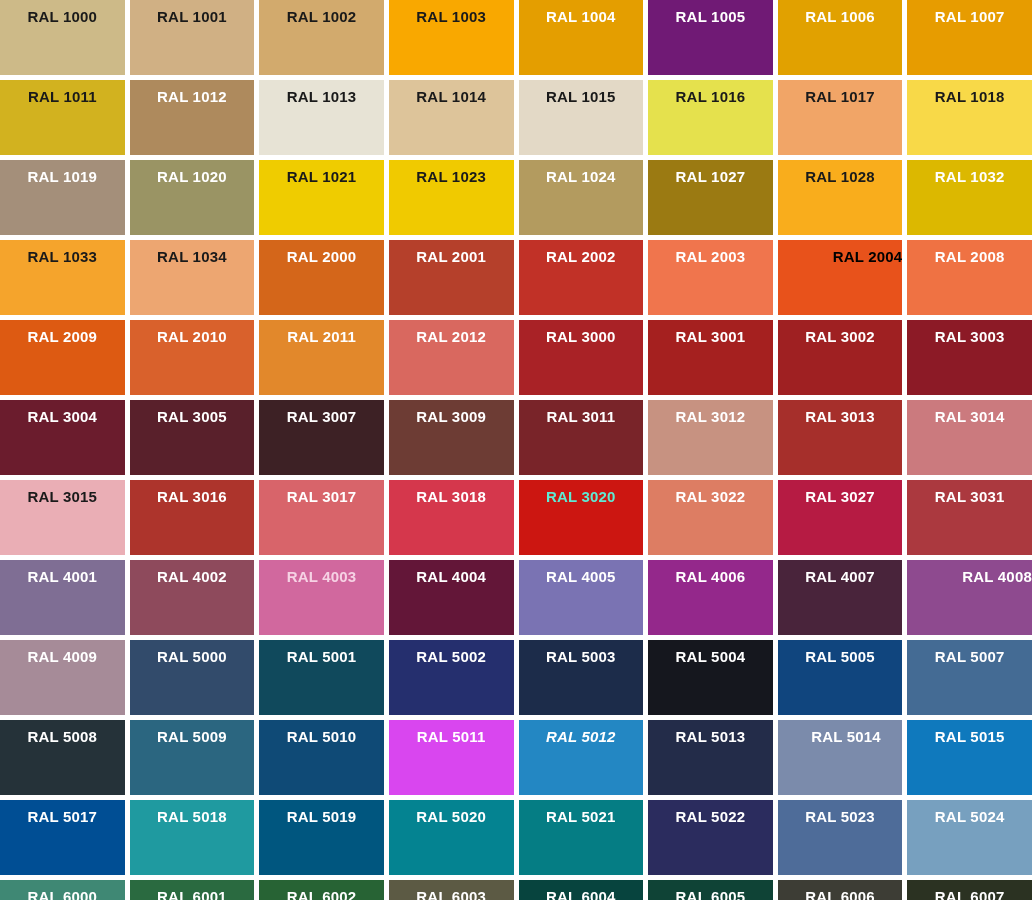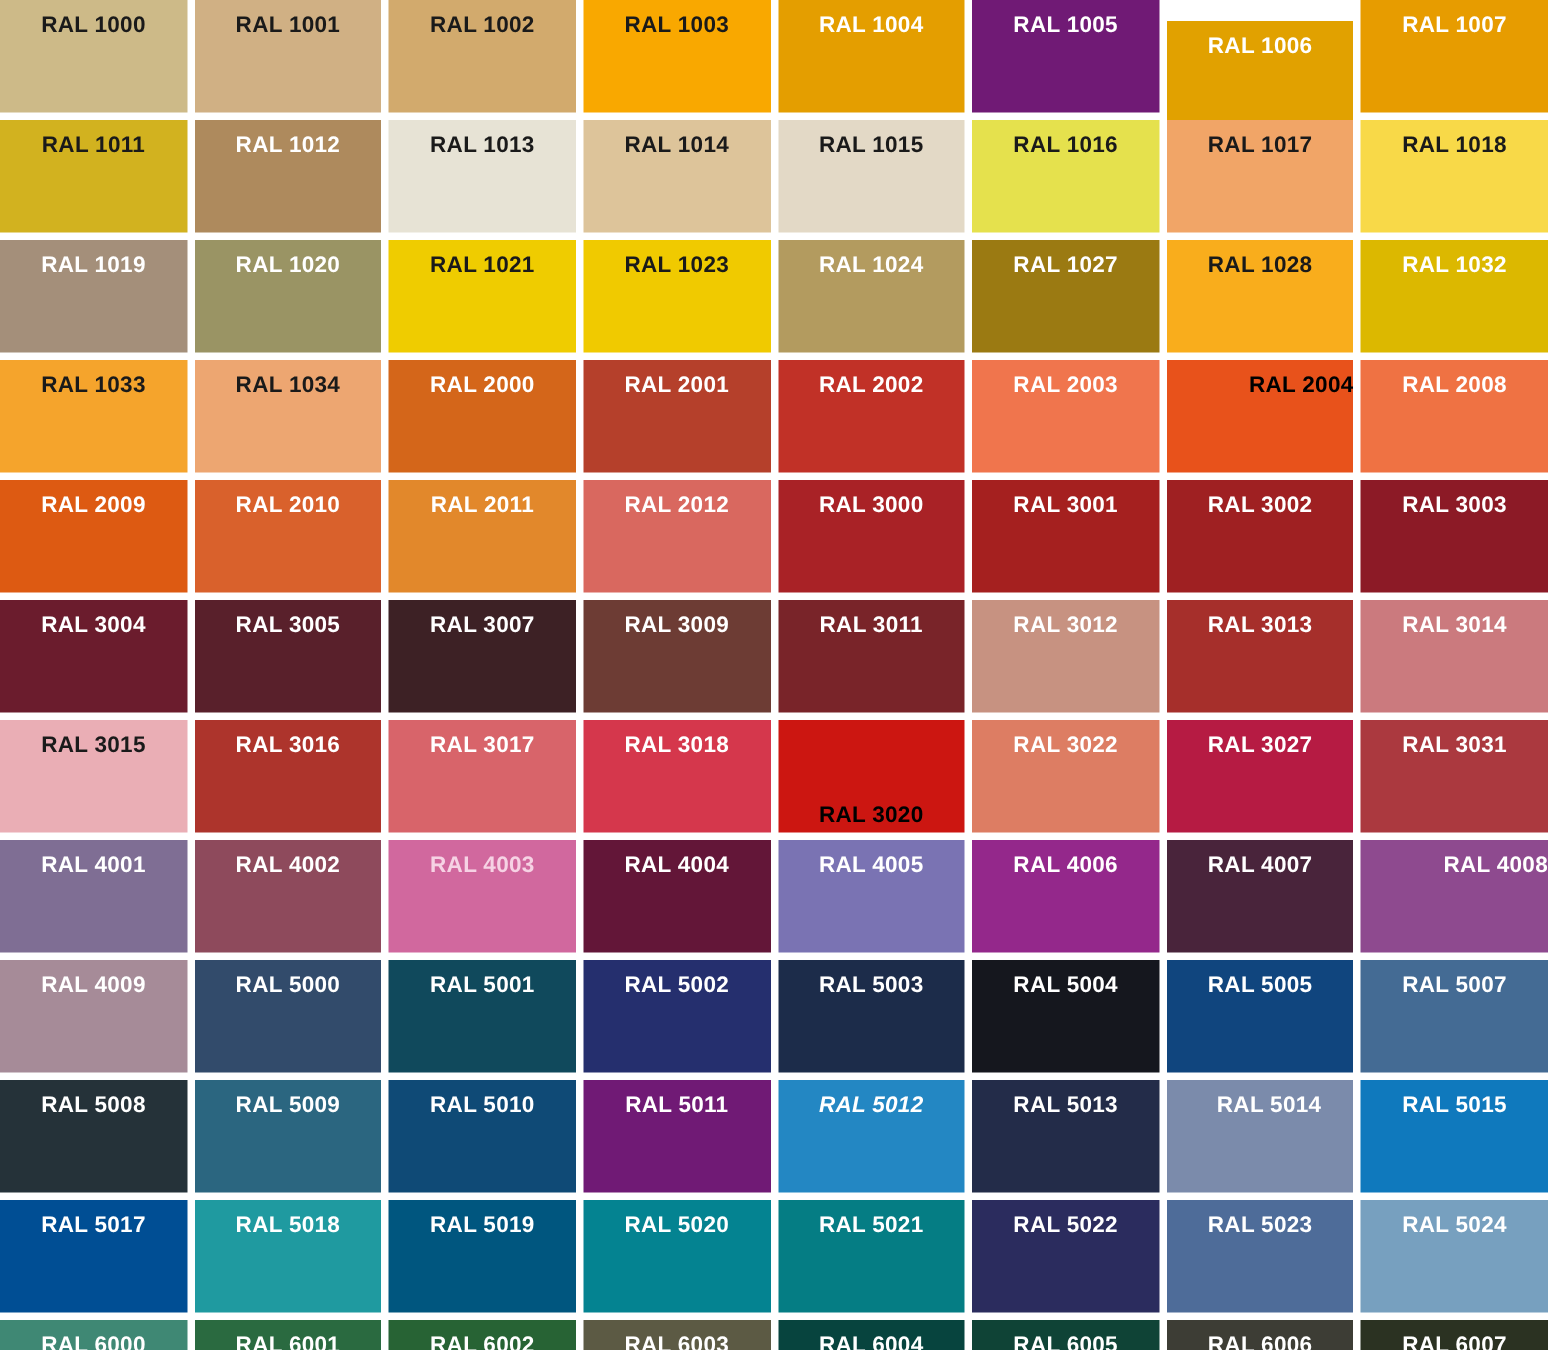--- a/index.html
+++ b/index.html
@@ -58,21 +58,21 @@
     </div>
     <div class="swatch" style="background-color: rgb(249, 168, 0);">
       <span class="swatch-label" style="color: rgb(26, 26, 26);">RAL 1003</span>
     </div>
     <div class="swatch" style="background-color: rgb(228, 158, 0);">
       <span class="swatch-label" style="color: rgb(255, 255, 255);">RAL 1004</span>
     </div>
     <div class="swatch" style="background-color: #701a75;">
       <span class="swatch-label" style="color: rgb(255, 255, 255);">RAL 1005</span>
     </div>
-    <div class="swatch" style="background-color: rgb(225, 161, 0); margin-top: 14px;">
+    <div class="swatch" style="background-color: rgb(225, 161, 0);">
       <span class="swatch-label" style="color: rgb(255, 255, 255);">RAL 1006</span>
     </div>
     <div class="swatch" style="background-color: rgb(231, 156, 0);">
       <span class="swatch-label" style="color: rgb(255, 255, 255);">RAL 1007</span>
     </div>
     <div class="swatch" style="background-color: rgb(210, 178, 31);">
       <span class="swatch-label" style="color: rgb(26, 26, 26);">RAL 1011</span>
     </div>
     <div class="swatch" style="background-color: rgb(174, 138, 93);">
       <span class="swatch-label" style="color: rgb(255, 255, 255);">RAL 1012</span>
@@ -197,21 +197,21 @@
     <div class="swatch" style="background-color: rgb(173, 52, 44);">
       <span class="swatch-label" style="color: rgb(255, 255, 255);">RAL 3016</span>
     </div>
     <div class="swatch" style="background-color: rgb(216, 100, 106);">
       <span class="swatch-label" style="color: rgb(255, 255, 255);">RAL 3017</span>
     </div>
     <div class="swatch" style="background-color: rgb(213, 55, 76);">
       <span class="swatch-label" style="color: rgb(255, 255, 255);">RAL 3018</span>
     </div>
     <div class="swatch" style="background-color: rgb(204, 22, 17);">
-      <span class="swatch-label" style="color: #000000; margin-top: 47px;">RAL 3020</span>
+      <span class="swatch-label" style="color: #5eead4;">RAL 3020</span>
     </div>
     <div class="swatch" style="background-color: rgb(221, 125, 99);">
       <span class="swatch-label" style="color: rgb(255, 255, 255);">RAL 3022</span>
     </div>
     <div class="swatch" style="background-color: rgb(182, 27, 67);">
       <span class="swatch-label" style="color: rgb(255, 255, 255);">RAL 3027</span>
     </div>
     <div class="swatch" style="background-color: rgb(171, 57, 63);">
       <span class="swatch-label" style="color: rgb(255, 255, 255);">RAL 3031</span>
     </div>
@@ -265,21 +265,21 @@
     </div>
     <div class="swatch" style="background-color: rgb(37, 50, 57);">
       <span class="swatch-label" style="color: rgb(255, 255, 255);">RAL 5008</span>
     </div>
     <div class="swatch" style="background-color: rgb(43, 102, 128);">
       <span class="swatch-label" style="color: rgb(255, 255, 255);">RAL 5009</span>
     </div>
     <div class="swatch" style="background-color: rgb(15, 74, 118);">
       <span class="swatch-label" style="color: rgb(255, 255, 255);">RAL 5010</span>
     </div>
-    <div class="swatch" style="background-color: #701a75;">
+    <div class="swatch" style="background-color: #d946ef;">
       <span class="swatch-label" style="color: rgb(255, 255, 255);">RAL 5011</span>
     </div>
     <div class="swatch" style="background-color: rgb(35, 135, 195); font-style: italic;">
       <span class="swatch-label" style="color: rgb(255, 255, 255);">RAL 5012</span>
     </div>
     <div class="swatch" style="background-color: rgb(35, 44, 73);">
       <span class="swatch-label" style="color: rgb(255, 255, 255);">RAL 5013</span>
     </div>
     <div class="swatch" style="background-color: rgb(123, 139, 171);">
       <span class="swatch-label" style="color: rgb(255, 255, 255); margin-left: 12px;">RAL 5014</span>

